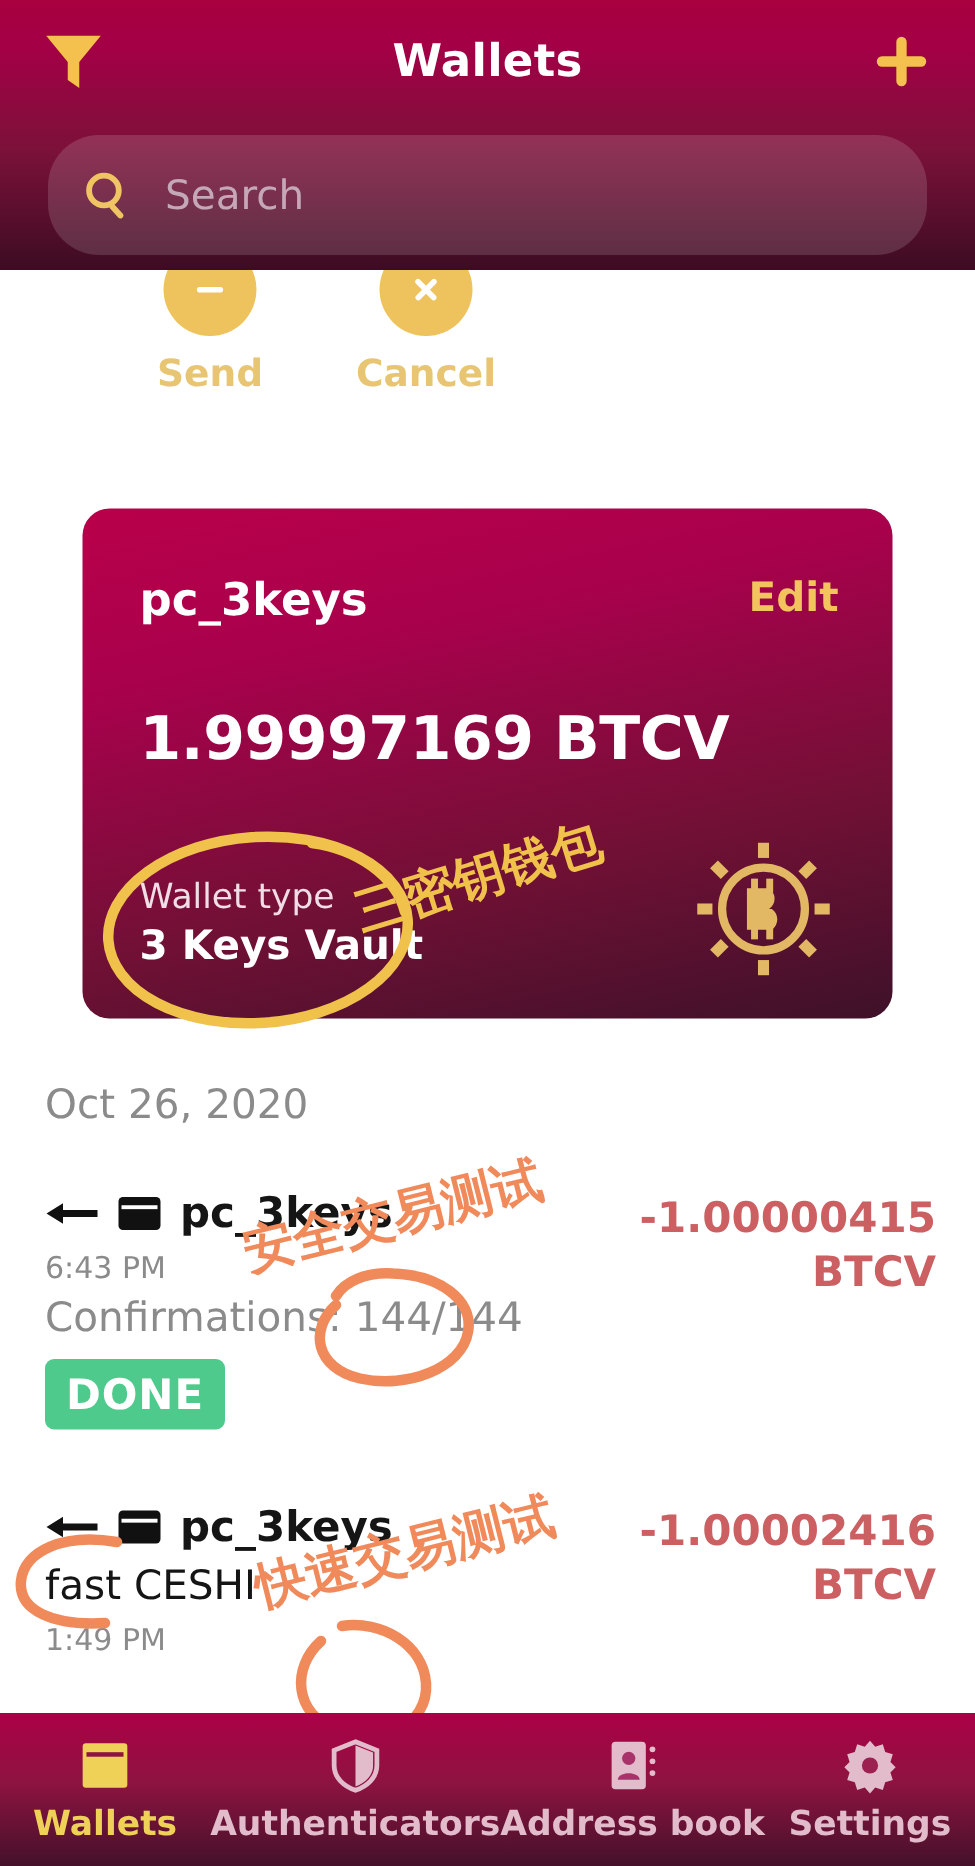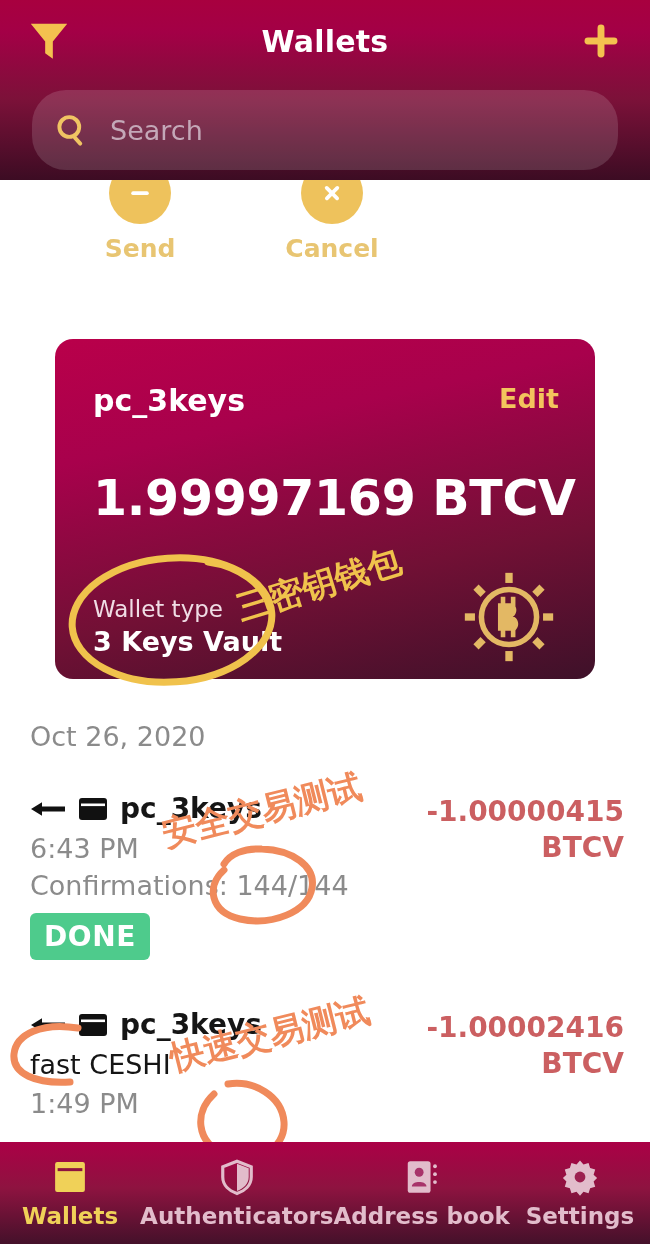--- a/index.html
+++ b/index.html
@@ -67,21 +67,21 @@
     height: 962px;
     background: #ffffff;
     overflow: hidden;
   }
 
   
   .actions {
     display: flex;
     justify-content: flex-start;
     padding: 0 0 0 92px;
-    gap: 96px;
+    gap: 48px;
     margin-top: -18px;
   }
   .action {
     width: 96px;
     display: flex; flex-direction: column; align-items: center;
     cursor: pointer;
   }
   .action-circle {
     width: 62px; height: 62px; border-radius: 50%;
     background: #eec25c;
@@ -106,21 +106,21 @@
     cursor: pointer;
   }
   .card-top {
     display: flex; justify-content: space-between; align-items: flex-start;
     padding: 44px 36px 0 38px;
   }
   .card-name { color: #ffffff; font-size: 30px; font-weight: bold; }
   .card-edit { color: #f3c45d; font-size: 27px; font-weight: bold; cursor: pointer; margin-left: 17px; }
   .card-balance {
     color: #ffffff;
-    font-size: 49px; font-weight: bold;
+    font-size: 40px; font-weight: bold;
     padding: 52px 0 0 38px;
     letter-spacing: -0.3px;
   }
   .card-bottom {
     display: flex; align-items: flex-end; justify-content: space-between;
     padding: 44px 40px 0 38px;
   }
   .card-type-label { color: #f0dde5; font-size: 23px; }
   .card-type-value { color: #ffffff; font-size: 27px; font-weight: bold; margin-top: 4px; }
   .btcv-logo { width: 92px; height: 92px; flex: none; margin-bottom: -6px; }
@@ -136,21 +136,21 @@
     display: flex; justify-content: space-between;
     padding: 40px 26px 0 30px;
     cursor: pointer;
   }
   .tx-left { min-width: 0; }
   .tx-title-row { display: flex; align-items: center; gap: 12px; }
   .arrow-icon { width: 36px; height: 20px; flex: none; }
   .tx-wallet-icon { width: 30px; height: 24px; flex: none; }
   .tx-title { color: #151515; font-size: 28px; font-weight: bold; }
   .tx-memo { color: #151515; font-size: 27px; margin-top: 8px; }
-  .tx-time { color: #8b8b8b; font-size: 27px; margin-top: 8px; }
+  .tx-time { color: #8b8b8b; font-size: 20px; margin-top: 8px; }
   .tx-conf { color: #8b8b8b; font-size: 27px; margin-top: 6px; }
   .badge {
     display: inline-block; margin-top: 12px;
     background: #4ecb8c; color: #ffffff;
     font-size: 28px; font-weight: bold; letter-spacing: 0.6px;
     padding: 7px 14px; border-radius: 6px;
   }
   .tx-amount {
     text-align: right;
     color: #cb5f61;

